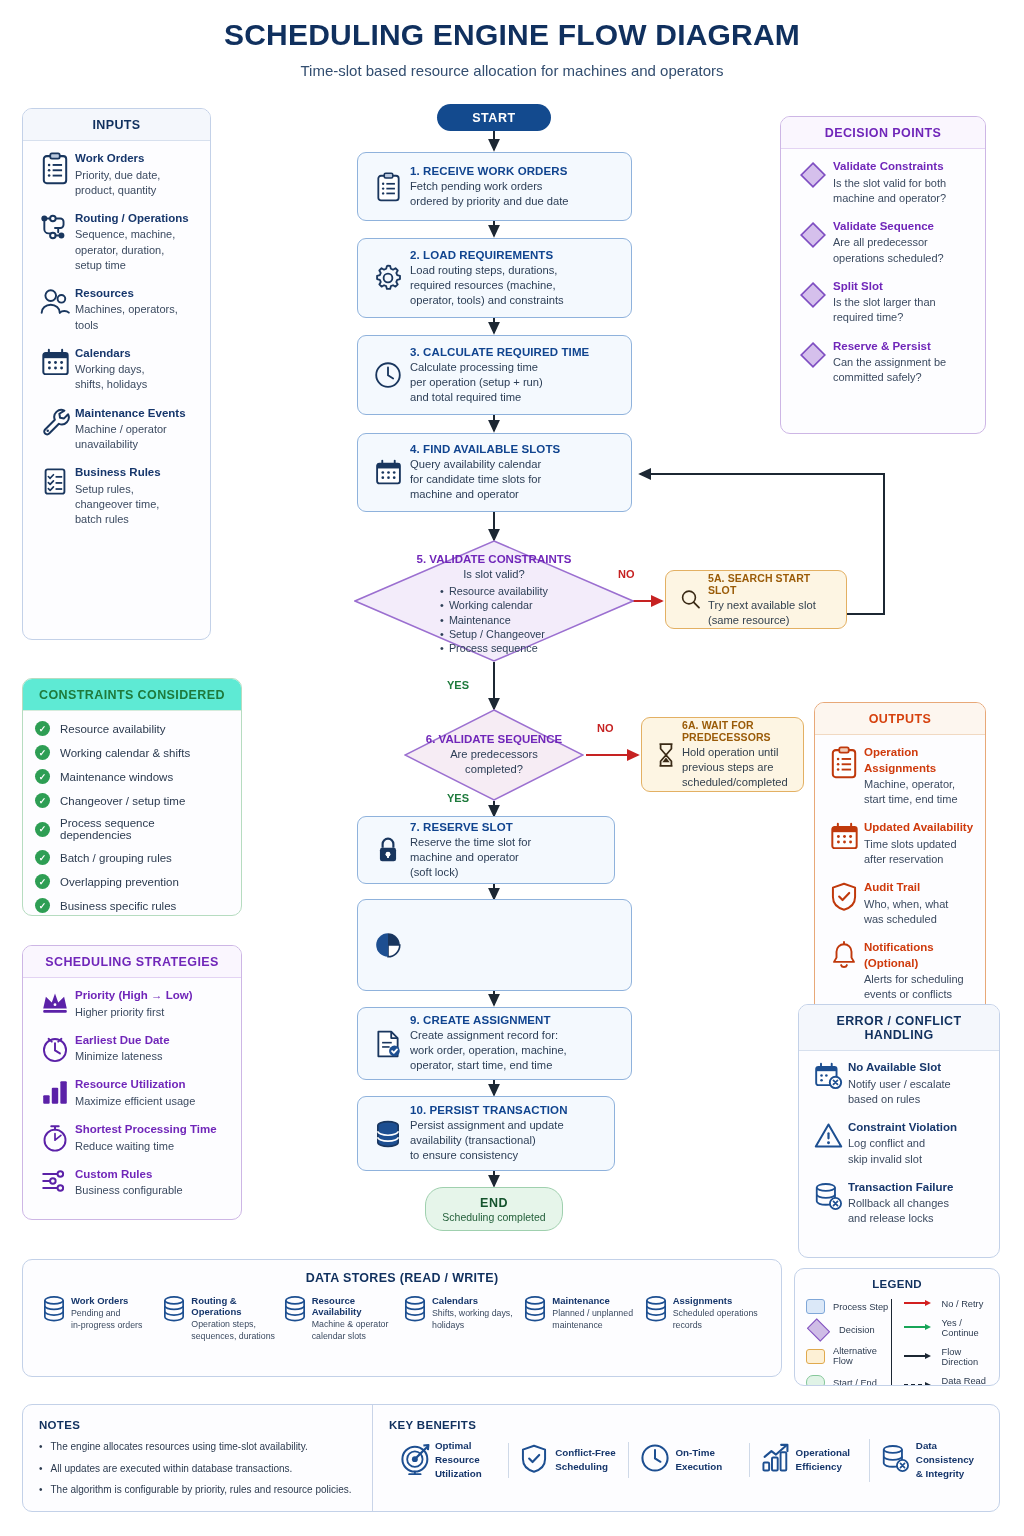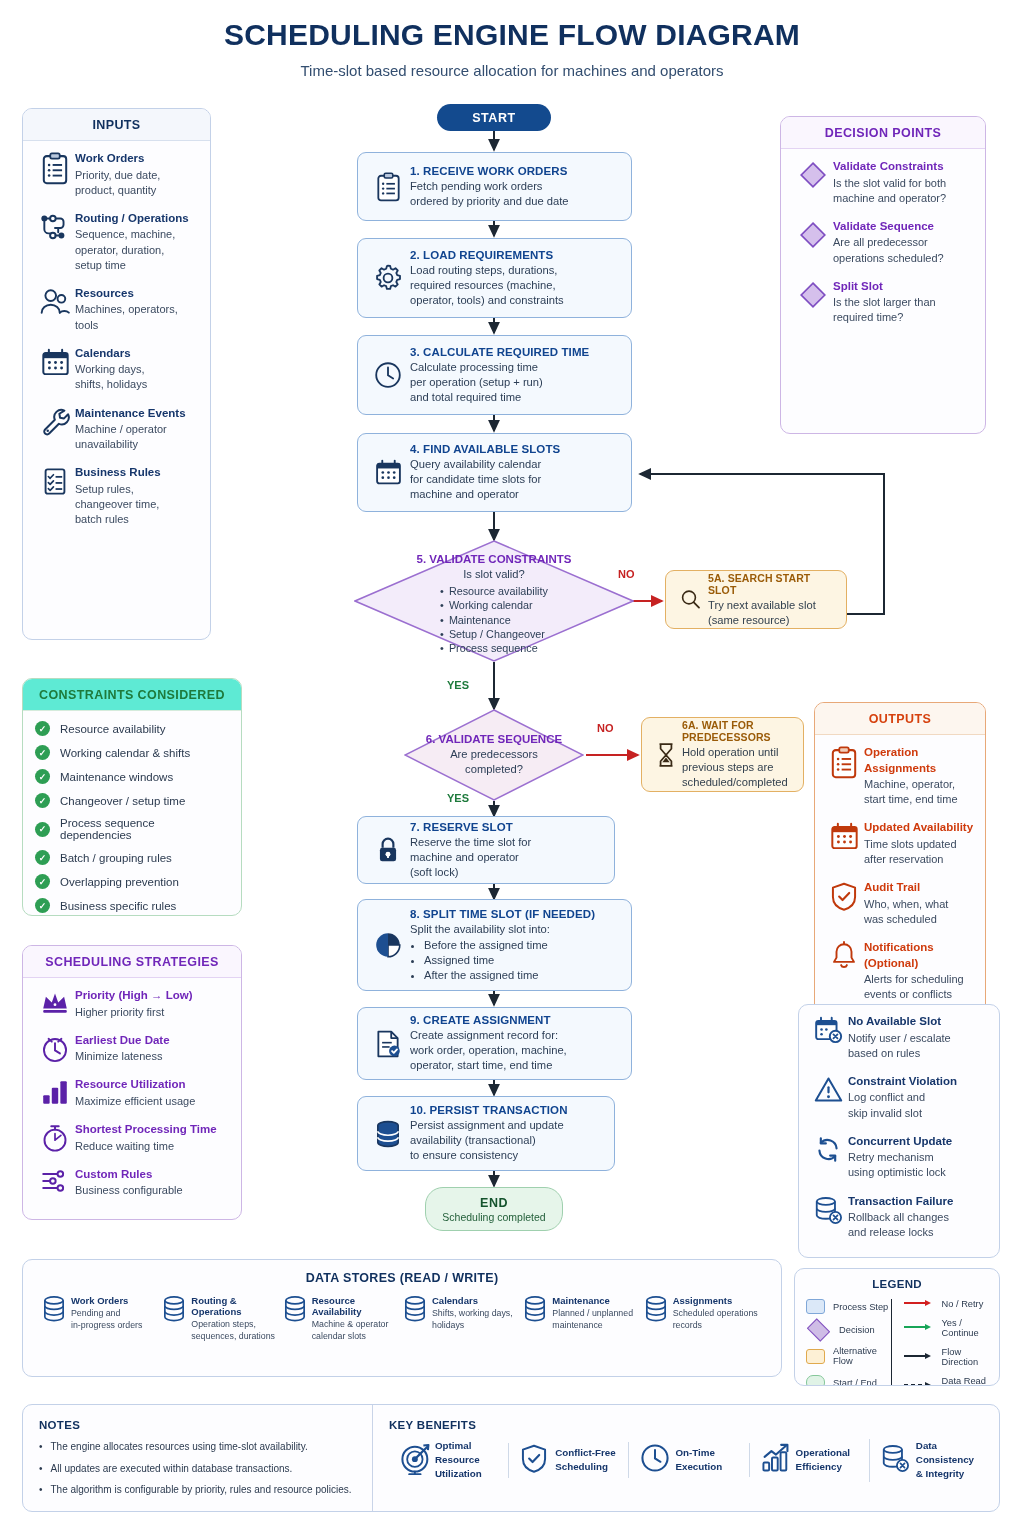--- a/index.html
+++ b/index.html
@@ -396,20 +396,31 @@
       <div class="ico">
           <svg width="30" height="30" viewBox="0 0 28 28">
             <polygon points="14,3 25,14 14,25 3,14" fill="#d5c0ec" stroke="#7f4fc2" stroke-width="1.6"></polygon>
           </svg>
         </div>
       <div class="txt">
         <div class="t1">Split Slot</div>
         <div class="t2">Is the slot larger than<br>required time?</div>
       </div>
     </div>
+    <div class="irow">
+      <div class="ico">
+          <svg width="30" height="30" viewBox="0 0 28 28">
+            <polygon points="14,3 25,14 14,25 3,14" fill="#d5c0ec" stroke="#7f4fc2" stroke-width="1.6"></polygon>
+          </svg>
+        </div>
+      <div class="txt">
+        <div class="t1">Reserve &amp; Persist</div>
+        <div class="t2">Can the assignment be<br>committed safely?</div>
+      </div>
+    </div>
     </div>
 </div>
 
 <div class="abs panel p-orange" id="outputs-panel" style="left:814px; top:674px; width:172px; height:312px;">
   <div class="panel-head">OUTPUTS</div>
   <div class="panel-body" id="outputs-body" style="padding:10px 9px 12px;">
     <div class="irow">
       <div class="ico">
           <svg width="30" height="33" viewBox="0 0 24 28">
             <rect x="2.5" y="3.5" width="19" height="23" rx="2.5" fill="#fff" stroke="#c0390c" stroke-width="1.7"></rect>
@@ -469,20 +480,21 @@
         </div>
       <div class="txt">
         <div class="t1">Notifications (Optional)</div>
         <div class="t2">Alerts for scheduling<br>events or conflicts</div>
       </div>
     </div>
     </div>
 </div>
 
 <div class="abs panel p-blue" id="errors-panel" style="left:798px; top:1004px; width:202px; height:254px;">
+  <div class="panel-head">ERROR / CONFLICT HANDLING</div>
   <div class="panel-body" id="errors-body" style="padding:9px 9px 10px;">
     <div class="irow">
       <div class="ico">
           <svg width="31" height="30" viewBox="0 0 28 28">
             <rect x="2.5" y="5.5" width="19" height="17" rx="2" fill="#fff" stroke="#1d4f91" stroke-width="1.8"></rect>
             <rect x="2.5" y="5.5" width="19" height="4" fill="#1d4f91"></rect>
             <path d="M7 2.5 v4 M17 2.5 v4" stroke="#1d4f91" stroke-width="1.8" stroke-linecap="round"></path>
             <g fill="#1d4f91">
               <circle cx="7.5" cy="13.5" r="1.2"></circle>
               <circle cx="12" cy="13.5" r="1.2"></circle>
@@ -501,34 +513,20 @@
       <div class="ico">
           <svg width="31" height="29" viewBox="0 0 28 26">
             <path d="M14 3 L25.5 23 H2.5 z" fill="none" stroke="#1d4f91" stroke-width="1.8" stroke-linejoin="round"></path>
             <rect x="13" y="10" width="2" height="6.5" rx="1" fill="#1d4f91"></rect>
             <circle cx="14" cy="19.5" r="1.3" fill="#1d4f91"></circle>
           </svg>
         </div>
       <div class="txt">
         <div class="t1">Constraint Violation</div>
         <div class="t2">Log conflict and<br>skip invalid slot</div>
-      </div>
-    </div>
-    <div class="irow">
-      <div class="ico">
-          <svg width="30" height="29" viewBox="0 0 28 26">
-            <path d="M22 12 a8.5 8.5 0 0 0 -14.7-5.2" fill="none" stroke="#1d4f91" stroke-width="2" stroke-linecap="round"></path>
-            <path d="M6 14 a8.5 8.5 0 0 0 14.7 5.2" fill="none" stroke="#1d4f91" stroke-width="2" stroke-linecap="round"></path>
-            <path d="M7.3 2.5 L7.3 7.3 L12 7.3" fill="none" stroke="#1d4f91" stroke-width="2" stroke-linecap="round" stroke-linejoin="round"></path>
-            <path d="M20.7 23.5 L20.7 18.7 L16 18.7" fill="none" stroke="#1d4f91" stroke-width="2" stroke-linecap="round" stroke-linejoin="round"></path>
-          </svg>
-        </div>
-      <div class="txt">
-        <div class="t1">Concurrent Update</div>
-        <div class="t2">Retry mechanism<br>using optimistic lock</div>
       </div>
     </div>
     <div class="irow">
       <div class="ico">
           <svg width="30" height="30" viewBox="0 0 28 28">
             <ellipse cx="12" cy="6" rx="8.5" ry="3.2" fill="none" stroke="#1d4f91" stroke-width="1.7"></ellipse>
             <path d="M3.5 6 v13 a8.5 3.2 0 0 0 17 0 V6" fill="none" stroke="#1d4f91" stroke-width="1.7"></path>
             <path d="M3.5 12.5 a8.5 3.2 0 0 0 17 0" fill="none" stroke="#1d4f91" stroke-width="1.7"></path>
             <circle cx="21" cy="21" r="5.2" fill="#fff" stroke="#1d4f91" stroke-width="1.7"></circle>
             <path d="M19.1 19.1 l3.8 3.8 M22.9 19.1 l-3.8 3.8" stroke="#1d4f91" stroke-width="1.6" stroke-linecap="round"></path>
@@ -727,31 +725,20 @@
 </div>
 
 <div class="node" id="step8" style="left:357px; top:899px; width:275px; height:92px;">
   <div class="nico">
     <svg width="30" height="30" viewBox="0 0 28 28">
         <path d="M14 14 V3 a11 11 0 0 1 11 11 z" fill="#19365e"></path>
         <path d="M14 14 L25 14 a11 11 0 0 1 -11 11 z" fill="#fff" stroke="#19365e" stroke-width="1.5"></path>
         <path d="M14 14 L14 25 A11 11 0 0 1 14 3 z" fill="#1d4f91"></path>
       </svg>
   </div>
-  <div class="nbody">
-    <div class="ntitle">8. SPLIT TIME SLOT (IF NEEDED)</div>
-    <div class="ndesc">
-      <span>Split the availability slot into:</span>
-      <ul id="step8-bullets">
-          <li>Before the assigned time</li>
-          <li>Assigned time</li>
-          <li>After the assigned time</li>
-        </ul>
-    </div>
-  </div>
 </div>
 
 <div class="node" id="step9" style="left:357px; top:1007px; width:275px; height:73px;">
   <div class="nico">
     <svg width="28" height="30" viewBox="0 0 26 28">
         <path d="M4 2.5 h12 l6 6 v17 H4 z" fill="#fff" stroke="#19365e" stroke-width="1.7" stroke-linejoin="round"></path>
         <path d="M16 2.5 v6 h6" fill="none" stroke="#19365e" stroke-width="1.7" stroke-linejoin="round"></path>
         <rect x="7.5" y="12" width="9" height="1.5" fill="#19365e"></rect>
         <rect x="7.5" y="16" width="7" height="1.5" fill="#19365e"></rect>
         <circle cx="19" cy="20.5" r="5" fill="#1d4f91"></circle>

